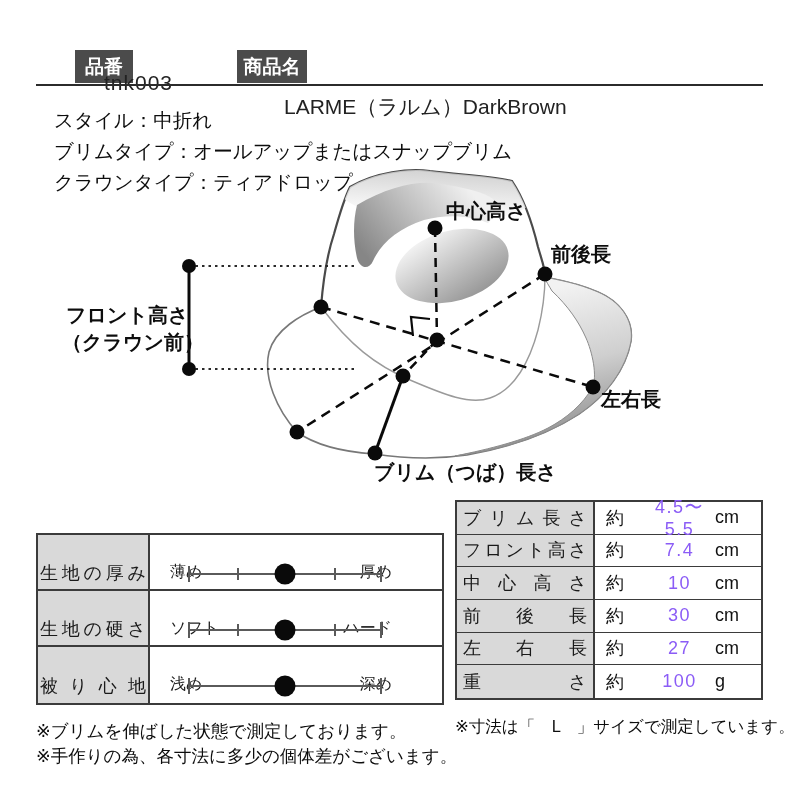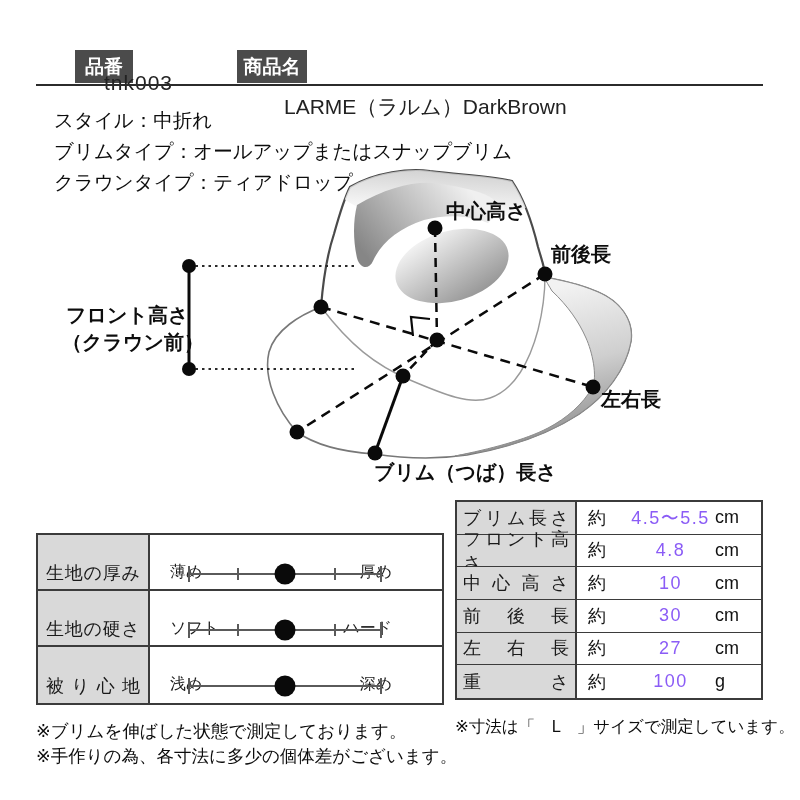--- a/index.html
+++ b/index.html
@@ -23,38 +23,38 @@
   .diagram{position:absolute;left:0;top:0;width:800px;height:800px;}
   .dia-label{font-size:20px;font-weight:700;fill:#0d0d0d;}
 
   
   .feature-table{position:absolute;left:36px;top:533px;width:408px;height:172px;
                  border:2px solid #3b3b3b;box-sizing:border-box;display:grid;grid-template-rows:1fr 1fr 1fr;}
   .frow{display:flex;border-bottom:2px solid #3b3b3b;box-sizing:border-box;min-height:0;}
   .frow:last-child{border-bottom:none;}
   .flabel{width:112px;background:#d9d9d9;border-right:2px solid #3b3b3b;box-sizing:border-box;
           font-size:18px;color:#1a1a1a;display:flex;align-items:center;}
-  .flabel span{display:block;width:100%;padding:0 8px;text-align:justify;text-align-last:justify;margin-top:22px;}
+  .flabel span{display:block;width:100%;padding:0 2px;text-align:justify;text-align-last:justify;margin-top:22px;}
   .fslider{flex:1;position:relative;}
   .end-label{position:absolute;top:27px;font-size:16px;color:#1a1a1a;}
   .end-label.l{left:20px;} .end-label.r{right:50px;}
   .track{position:absolute;left:38px;width:194px;top:31px;height:16px;}
   .track-line{position:absolute;top:7px;left:0;right:0;height:2px;background:#5a5a5a;}
   .tick{position:absolute;width:2px;background:#5a5a5a;}
   .t0{left:0;top:0;height:16px;} .t100{right:0;top:0;height:16px;}
   .t25{left:25%;top:2px;height:12px;} .t75{left:75%;top:2px;height:12px;}
   .sdot{position:absolute;left:50%;top:8px;width:21px;height:21px;border-radius:50%;
         background:#0a0a0a;transform:translate(-50%,-50%);}
 
   
   .size-table{position:absolute;left:455px;top:500px;width:308px;height:200px;
               border:2px solid #3b3b3b;box-sizing:border-box;display:grid;grid-template-rows:repeat(6,1fr);}
   .srow{display:flex;border-bottom:1.5px solid #3b3b3b;box-sizing:border-box;min-height:0;}
   .srow:last-child{border-bottom:none;}
-  .slabel{width:120px;background:#d9d9d9;border-right:2px solid #3b3b3b;box-sizing:border-box;
+  .slabel{width:138px;background:#d9d9d9;border-right:2px solid #3b3b3b;box-sizing:border-box;
           font-size:18px;color:#1a1a1a;display:flex;align-items:center;}
   .slabel span{display:block;width:100%;padding:0 6px;text-align:justify;text-align-last:justify;}
   .sval{flex:1;display:flex;align-items:center;background:#fff;}
   .syaku{width:38px;padding-left:11px;font-size:18px;}
   .snum{flex:1;text-align:center;font-size:18px;letter-spacing:1.5px;color:#8b5cf6;}
   .sunit{width:46px;font-size:18px;}
 
   
   .fn-left{position:absolute;left:36px;top:719px;font-size:17.5px;line-height:25px;color:#0d0d0d;}
   .fn-right{position:absolute;left:455px;top:716px;font-size:16.5px;color:#0d0d0d;}
@@ -230,21 +230,21 @@
         <span class="snum">4.5〜5.5</span>
         <span class="sunit">cm</span>
       </div>
     </div>
     <div class="srow">
       <div class="slabel">
           <span>フロント高さ</span>
         </div>
       <div class="sval">
         <span class="syaku">約</span>
-        <span class="snum">4.8</span>
+        <span class="snum">7.4</span>
         <span class="sunit">cm</span>
       </div>
     </div>
     <div class="srow">
       <div class="slabel">
           <span>中心高さ</span>
         </div>
       <div class="sval">
         <span class="syaku">約</span>
         <span class="snum">10</span>

